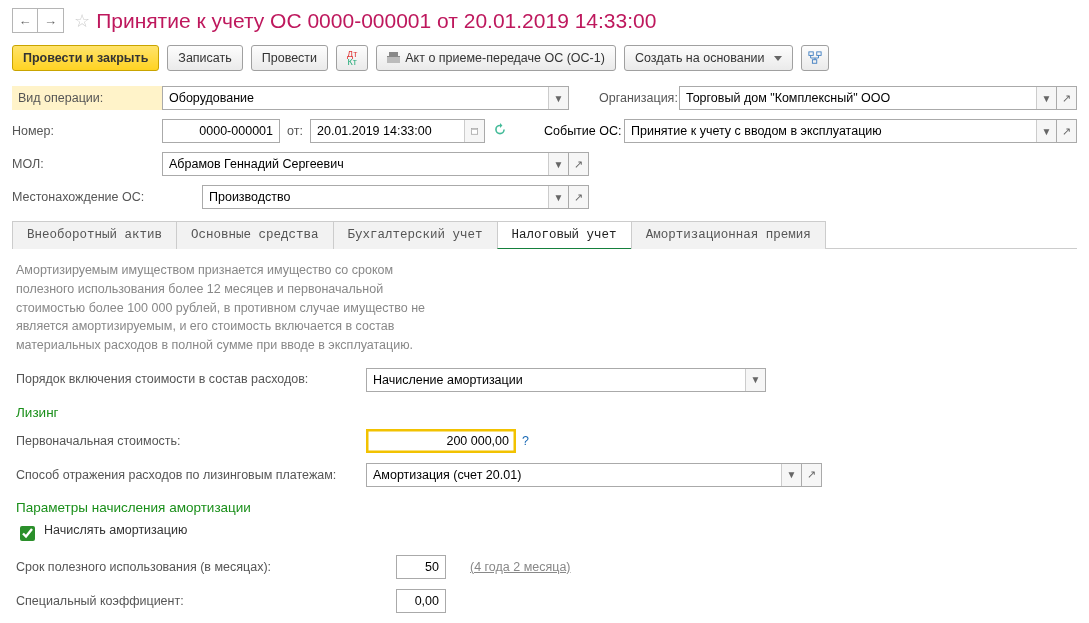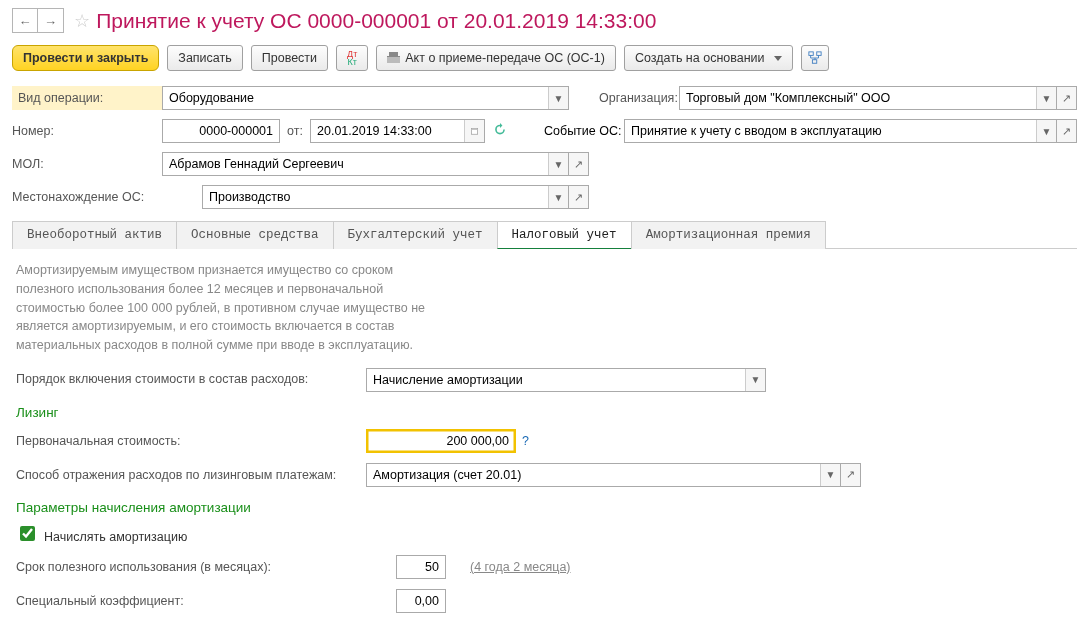--- a/index.html
+++ b/index.html
@@ -57,21 +57,20 @@
     cursor: pointer;
     display: inline-flex;
     align-items: center;
     gap: 5px;
     color: #333;
   }
   .btn-yellow {
     background: linear-gradient(#ffe36b,#ffd322);
     border-color: #c9a400;
     font-weight: bold;
-    border-radius: 6px;
   }
   .btn-dropdown::after {
     content: "";
     display:inline-block;
     border-left:4px solid transparent;
     border-right:4px solid transparent;
     border-top:5px solid #666;
     margin-left:4px;
   }
   .form-row {
@@ -149,21 +148,21 @@
     line-height:1.5;
     margin-bottom:12px;
     max-width:430px;
   }
   .section-h { color:#1a8f1a; font-size:13.5px; margin:12px 0 8px 0;}
   .row2 { display:flex; align-items:center; margin-bottom:8px; min-height:26px;}
   .lbl2 { width:350px; color:#555; flex-shrink:0;}
   .num-field { text-align:right;}
   .hint { color:#888; margin-left:24px;text-decoration:underline;}
   .q { color:#1b6ab5; margin-left:6px; cursor:pointer;}
-  .chk { display:flex; align-items:flex-end; gap:6px; color:#333; margin:4px 0 10px 0;}
+  .chk { display:flex; align-items:flex-start; gap:6px; color:#333; margin:4px 0 10px 0;}
   .chk input {width:15px;height:15px; accent-color:#2b8f2b;}
   .highlight-field { box-shadow:0 0 0 1.5px #f2c200 inset; border-color:#f2c200;}
   .printer-icon { display:inline-block; width:13px; height:12px; position:relative;}
   .printer-icon::before{content:"";position:absolute;left:2px;top:0;width:9px;height:4px;background:#888;}
   .printer-icon::after{content:"";position:absolute;left:0;top:4px;width:13px;height:6px;background:#bbb;border-top:1px solid #888;}
   .smallicon{width:14px;height:14px;display:inline-block;}
 </style>
 </head>
 <body>
 
@@ -282,21 +281,21 @@
   <div class="row2">
     <div class="lbl2">Первоначальная стоимость:</div>
     <div class="field highlight-field" style="width:150px">
       <input class="num-field" value="200 000,00" style="">
     </div>
     <span class="q">?</span>
   </div>
 
   <div class="row2">
     <div class="lbl2">Способ отражения расходов по лизинговым платежам:</div>
-    <div class="field" style="width:475px">
+    <div class="field" style="width:436px">
       <input value="Амортизация (счет 20.01)" style="">
       <button class="drop-btn">▼</button>
     </div>
     <button class="open-btn-ext">↗</button>
   </div>
 
   <div class="section-h">Параметры начисления амортизации</div>
 
   <label class="chk">
     <input type="checkbox" checked="" style="">

